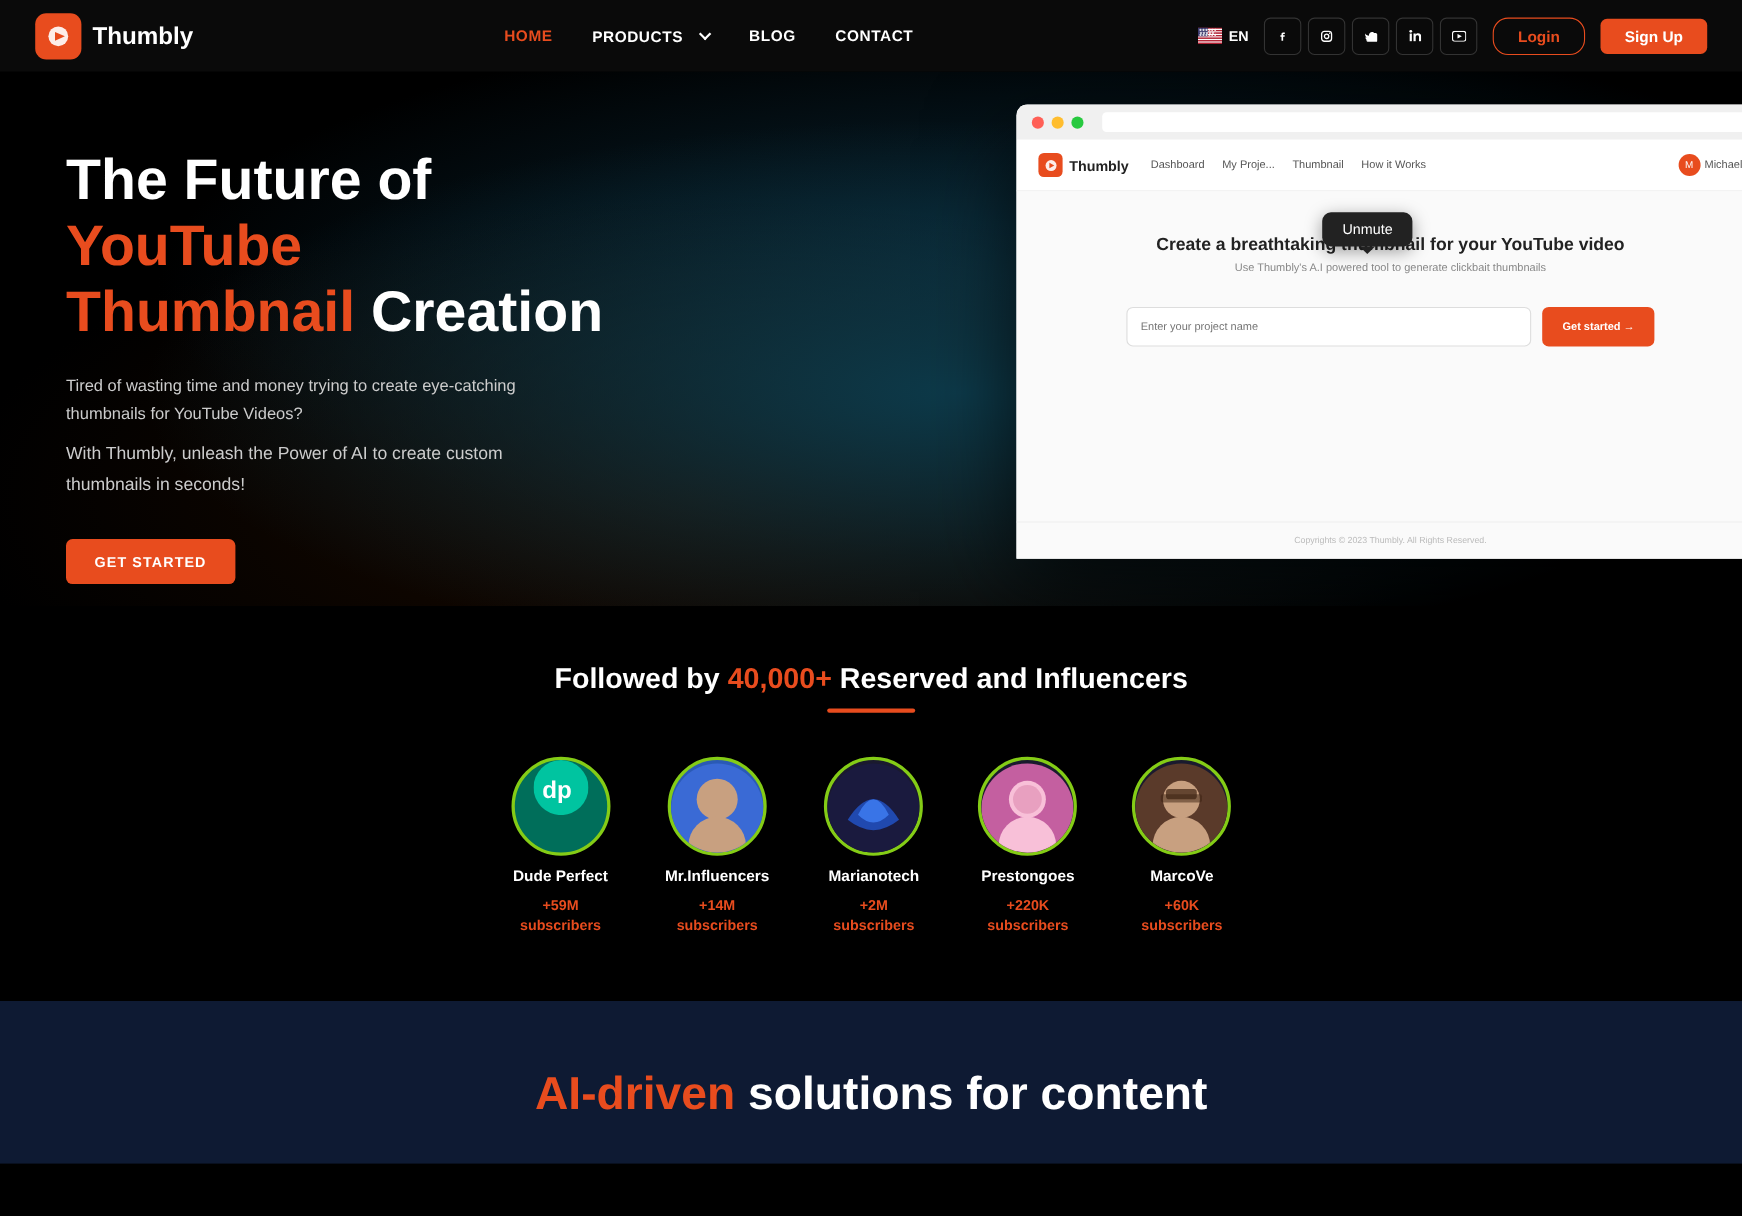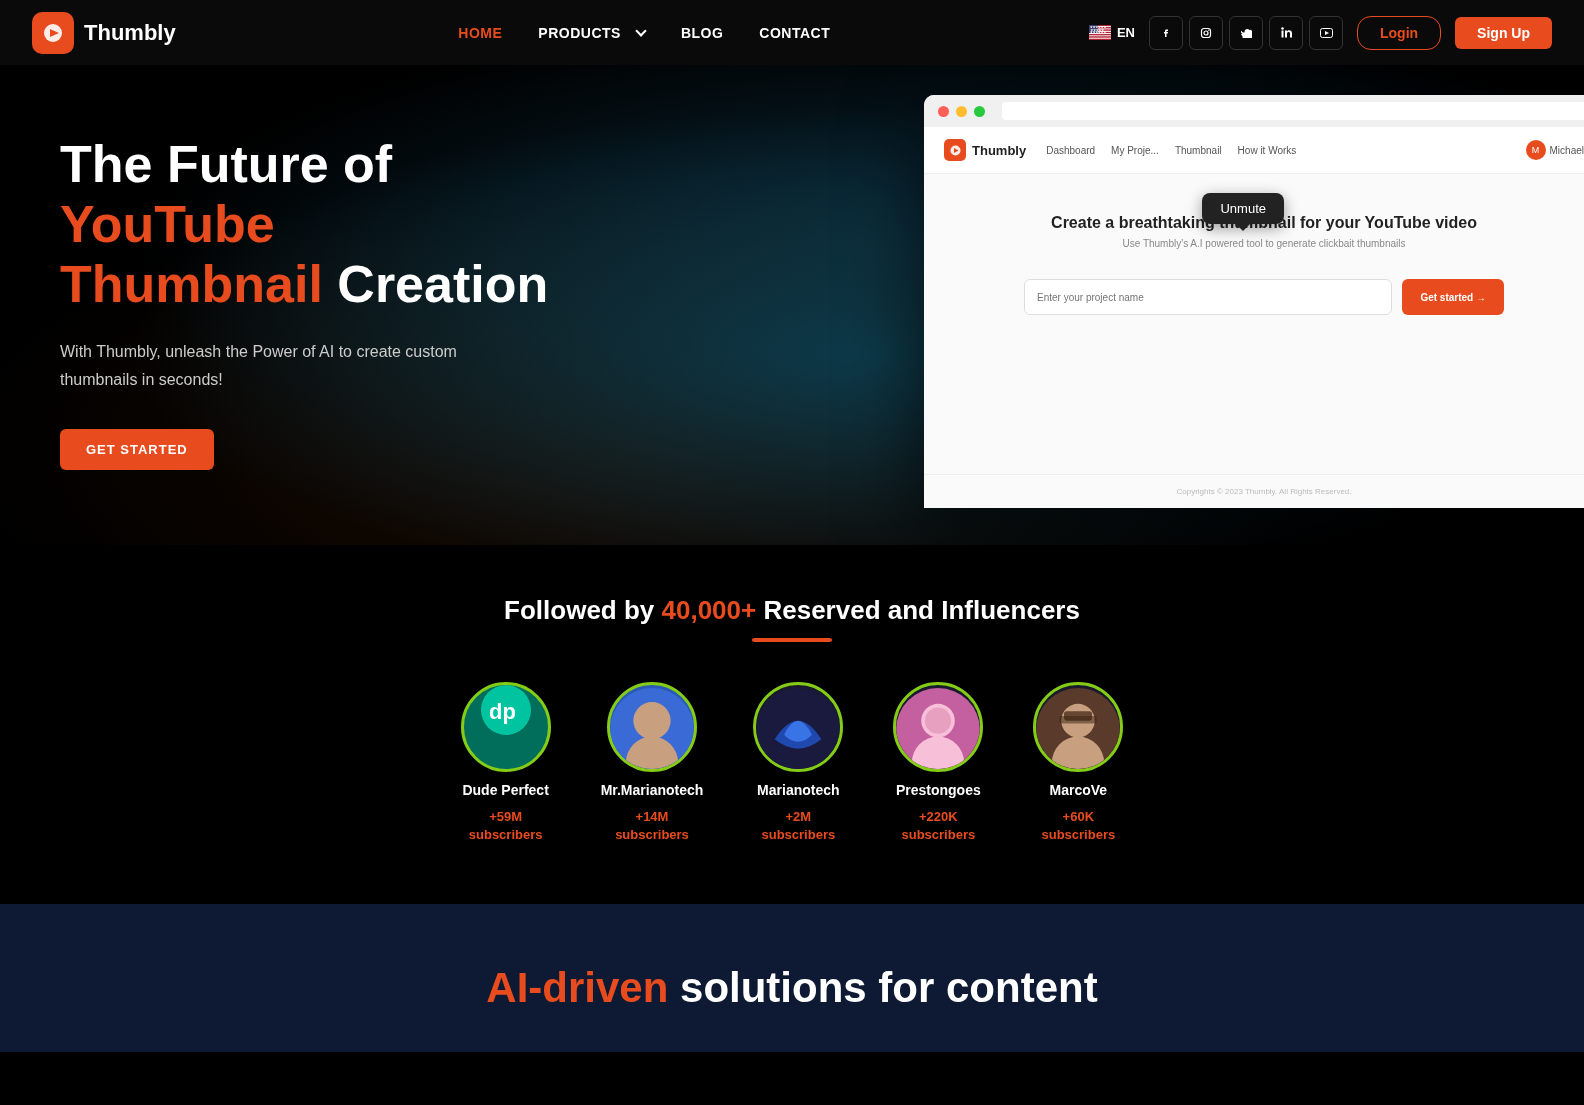--- a/index.html
+++ b/index.html
@@ -500,20 +500,21 @@
     <button class="btn-signup">Sign Up</button>
   </div>
 </nav>
 
 <section class="hero">
   <div class="hero-text">
     <h1 class="hero-title">
       <span>The Future of </span><span class="orange">YouTube</span><br>
       <span class="orange">Thumbnail</span><span> Creation</span>
     </h1>
+    <p class="hero-desc">Tired of wasting time and money trying to create eye-catching thumbnails for YouTube Videos?</p>
     <p class="hero-desc2">With Thumbly, unleash the Power of AI to create custom thumbnails in seconds!</p>
     <button class="btn-get-started">GET STARTED</button>
   </div>
 
   <div class="hero-mockup">
 
     <div class="unmute-tooltip">Unmute</div>
 
     <div class="mockup-browser">
       <div class="mockup-bar">
@@ -576,21 +577,21 @@
     </div>
 
     <div class="influencer-item">
       <div class="influencer-avatar" style="background:#2a5ab5;overflow:hidden;">
         <svg width="90" height="90" viewBox="0 0 90 90">
           <rect width="90" height="90" fill="#3a6ad5" rx="45"></rect>
           <circle cx="45" cy="35" r="20" fill="#c8a080"></circle>
           <circle cx="45" cy="80" r="28" fill="#c8a080"></circle>
         </svg>
       </div>
-      <div class="influencer-name">Mr.Marianotech</div>
+      <div class="influencer-name">Mr.Influencers</div>
       <div class="influencer-subs">+14M<br><span style="color:#e84c1e">subscribers</span></div>
     </div>
 
     <div class="influencer-item">
       <div class="influencer-avatar" style="overflow:hidden;">
         <svg width="90" height="90" viewBox="0 0 90 90">
           <rect width="90" height="90" fill="#1a1a3e" rx="45"></rect>
           <path d="M20 55 Q45 15 70 55 Q45 75 20 55Z" fill="#2255cc" opacity="0.8"></path>
           <path d="M30 50 Q45 20 60 50 Q45 65 30 50Z" fill="#4488ff" opacity="0.7"></path>
         </svg>

